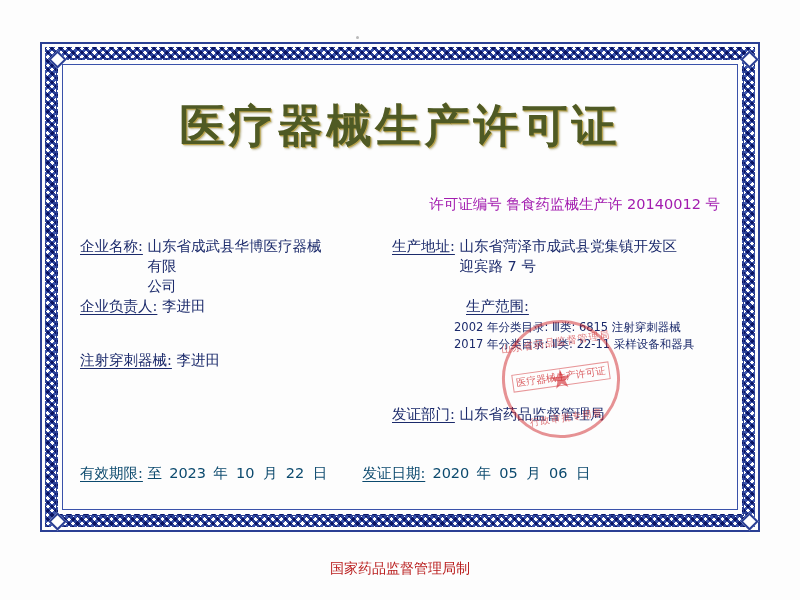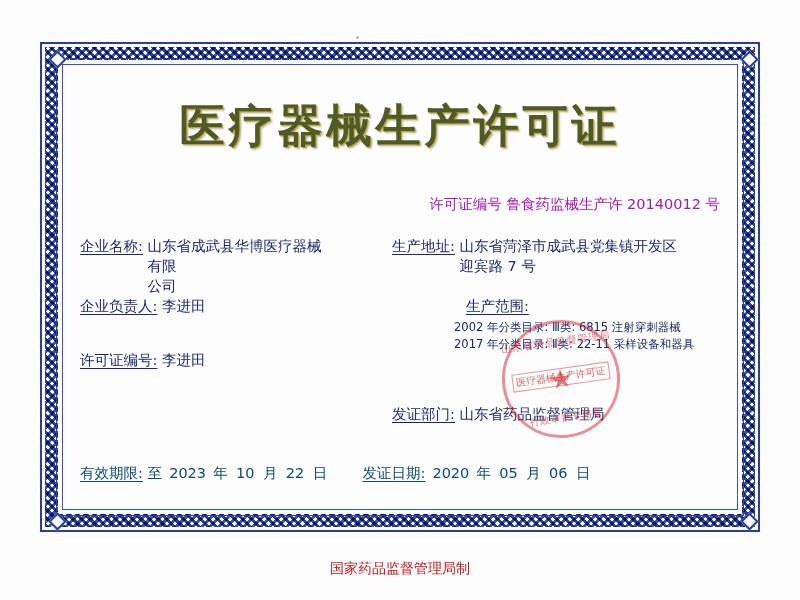--- a/index.html
+++ b/index.html
@@ -266,21 +266,21 @@
       <span class="value" style="max-width:178px;">山东省成武县华博医疗器械有限
 公司</span>
     </div>
 
     <div class="field" style="left:18px; top:232px;">
       <span class="label">企业负责人:</span>
       <span class="value">李进田</span>
     </div>
 
     <div class="field" style="left:18px; top:286px;">
-      <span class="label">许可证编号:</span>
+      <span class="label">注射穿刺器械:</span>
       <span class="value">李进田</span>
     </div>
 
 
     <div class="field" style="left:330px; top:172px; width:340px;">
       <span class="label">生产地址:</span>
       <span class="value" style="max-width:222px;">山东省菏泽市成武县党集镇开发区
 迎宾路 7 号</span>
     </div>
 

